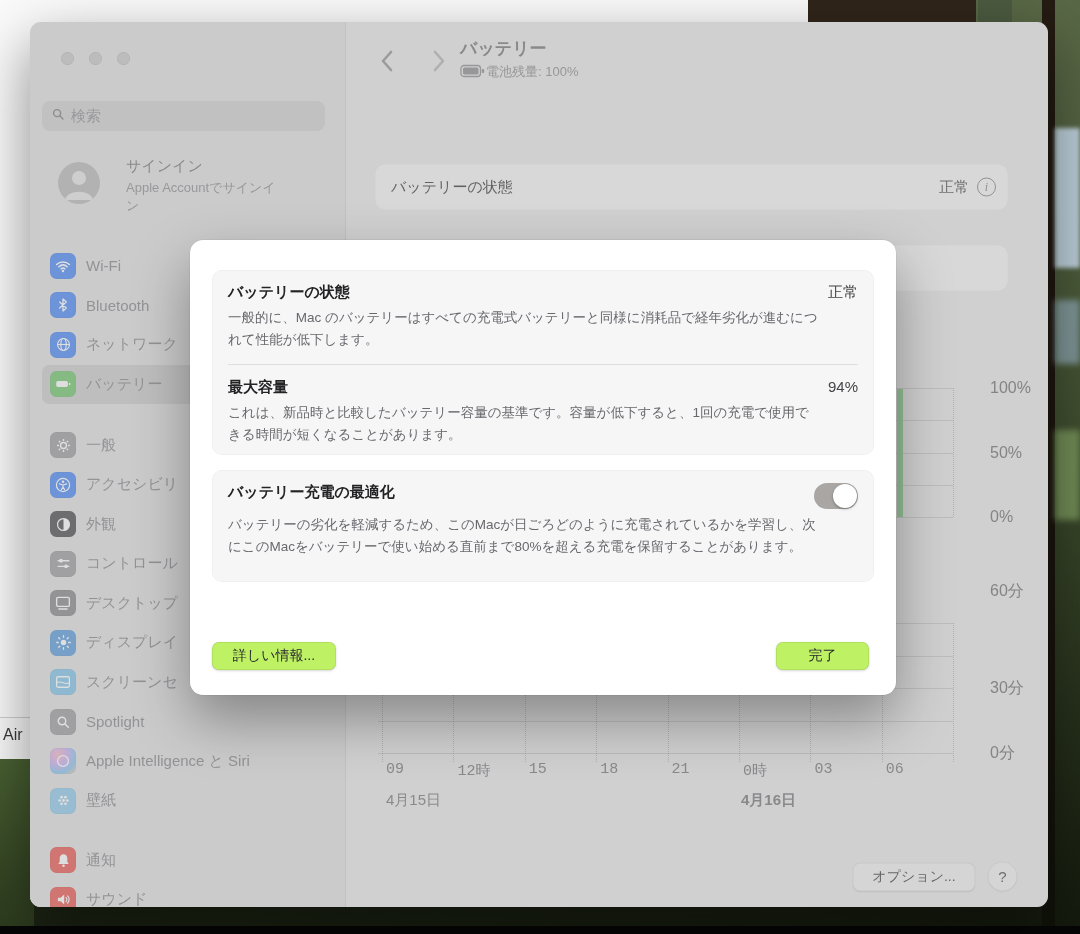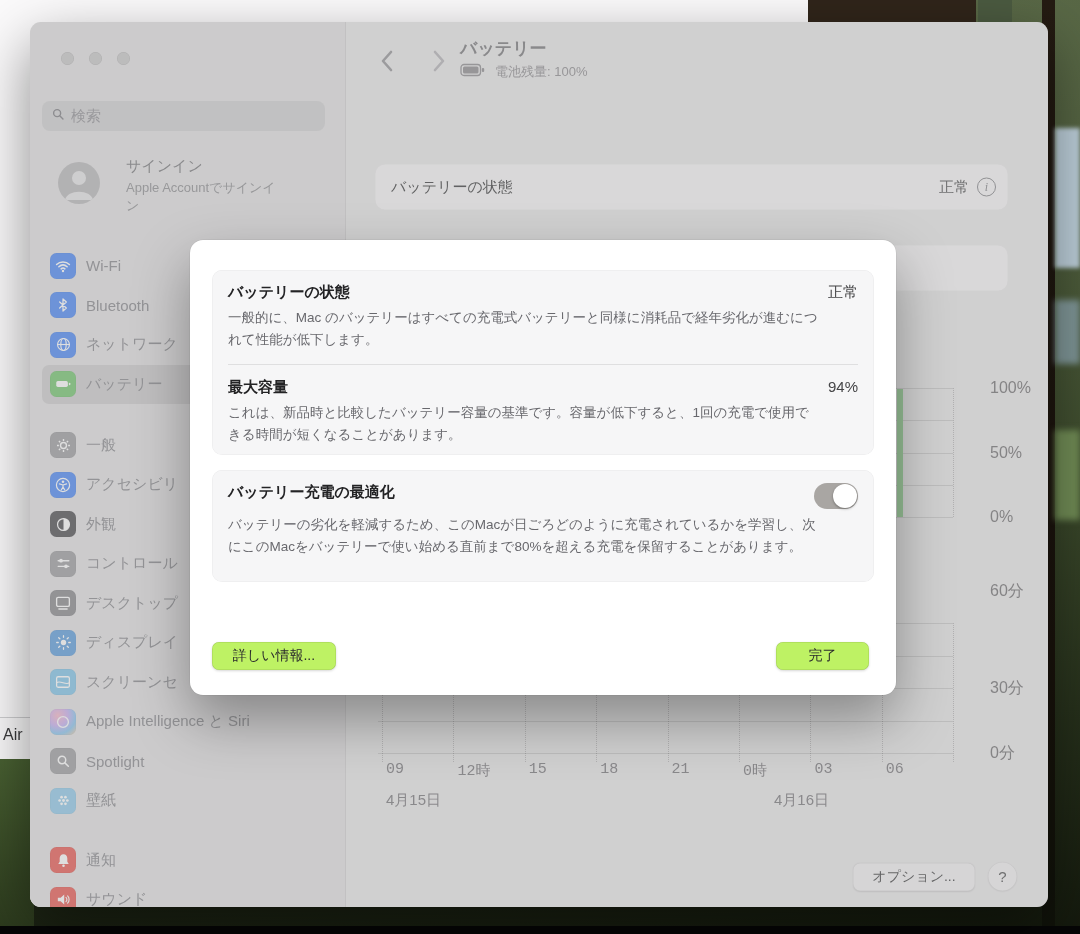--- a/index.html
+++ b/index.html
@@ -45,21 +45,21 @@
   .si-label{font-size:15px;color:#86868b;white-space:nowrap;}
   .appicon{width:26px;height:26px;border-radius:6.5px;flex:0 0 26px;display:flex;align-items:center;justify-content:center;
     box-shadow:inset 0 0 0 .5px rgba(0,0,0,.06);}
   .appicon svg{display:block}
   .appicon.grad{background:radial-gradient(circle at 30% 25%,#f6b6c8 0%,#c9aef0 38%,#86c4ef 68%,#f3c9a0 100%);}
 
   
   .chev{top:26px;width:24px;height:26px;}
   #chev-back{left:347px}#chev-fwd{left:397px}
   #hdr-title{left:430px;top:15px;font-size:17px;font-weight:700;color:#77777a;}
-  #hdr-batt{left:430px;top:41px;display:flex;align-items:flex-start;gap:10px;font-size:13px;color:#8d8c8f;}
+  #hdr-batt{left:430px;top:41px;display:flex;align-items:flex-end;gap:1px;font-size:13px;color:#8d8c8f;}
   .row{left:345px;width:633px;border-radius:10px;background:#f7f6f7;box-shadow:inset 0 0 0 .5px rgba(0,0,0,.05);}
   #row1{top:76px;height:44px;}
   #row2{top:142px;height:46px;}
   #row3{top:223px;height:46px;}
   .row .lbl{position:absolute;left:16px;top:50%;transform:translateY(-50%);font-size:15px;color:#38383a;}
   .row .right{position:absolute;right:12px;top:50%;transform:translateY(-50%);display:flex;align-items:center;gap:8px;}
   .row .val{font-size:15px;color:#4c4c4e;}
   .stepper{width:19px;height:25px;border-radius:5.5px;background:rgba(0,0,0,.07);display:flex;align-items:center;justify-content:center;}
   .infoc{width:19px;height:19px;border-radius:50%;border:1.4px solid #828287;box-sizing:border-box;
     display:flex;align-items:center;justify-content:center;font-family:"Liberation Serif",serif;
@@ -251,35 +251,35 @@
           <div class="si">
             <span class="appicon" style="background: rgb(127, 195, 232);">
               <svg width="18" height="18" viewBox="0 0 24 24" fill="none" stroke="#fff" stroke-width="1.7">
                 <rect x="3.5" y="5" width="17" height="14" rx="2"></rect>
                 <path d="M3.5 13 C8 9.5,16 16.5,20.5 13" stroke-width="1.4"></path>
               </svg>
             </span>
             <span class="si-label">スクリーンセ</span>
           </div>
           <div class="si">
-            <span class="appicon grad">
-              <svg width="18" height="18" viewBox="0 0 24 24" fill="none" stroke="#ffffff" stroke-width="1.8" opacity="0.95">
-                <circle cx="12" cy="12" r="7.2"></circle>
-              </svg>
-            </span>
-            <span class="si-label">Apple Intelligence と Siri</span>
-          </div>
-          <div class="si">
             <span class="appicon" style="background: rgb(155, 155, 158);">
               <svg width="16" height="16" viewBox="0 0 24 24" fill="none" stroke="#fff" stroke-width="2.2" stroke-linecap="round">
                 <circle cx="10.5" cy="10.5" r="5.6"></circle>
                 <path d="M14.8 14.8 L20 20"></path>
               </svg>
             </span>
             <span class="si-label">Spotlight</span>
+          </div>
+          <div class="si">
+            <span class="appicon grad">
+              <svg width="18" height="18" viewBox="0 0 24 24" fill="none" stroke="#ffffff" stroke-width="1.8" opacity="0.95">
+                <circle cx="12" cy="12" r="7.2"></circle>
+              </svg>
+            </span>
+            <span class="si-label">Apple Intelligence と Siri</span>
           </div>
           <div class="si">
             <span class="appicon" style="background: rgb(142, 201, 234);">
               <svg width="17" height="17" viewBox="0 0 24 24" fill="#fff">
                 <circle cx="12" cy="12" r="2"></circle>
                 <circle cx="17.5" cy="12" r="1.9"></circle>
                 <circle cx="14.75" cy="16.76" r="1.9"></circle>
                 <circle cx="9.25" cy="16.76" r="1.9"></circle>
                 <circle cx="6.5" cy="12" r="1.9"></circle>
                 <circle cx="9.25" cy="7.24" r="1.9"></circle>
@@ -378,21 +378,21 @@
         <div class="ylab" style="left: 928px; top: 731px;">0分</div>
         <div class="xlab" style="left: 356px; top: 739px;">09</div>
         <div class="xlab" style="left: 427.4px; top: 739px;">12時</div>
         <div class="xlab" style="left: 498.8px; top: 739px;">15</div>
         <div class="xlab" style="left: 570.2px; top: 739px;">18</div>
         <div class="xlab" style="left: 641.6px; top: 739px;">21</div>
         <div class="xlab" style="left: 713px; top: 739px;">0時</div>
         <div class="xlab" style="left: 784.4px; top: 739px;">03</div>
         <div class="xlab" style="left: 855.8px; top: 739px;">06</div>
         <div class="dlab" style="left: 356px; top: 769px;">4月15日</div>
-        <div class="dlab" style="left: 744px; top: 769px;">4月16日</div>
+        <div class="dlab" style="left: 711px; top: 769px; font-weight: bold;">4月16日</div>
         <div class="" style="position: absolute; left: 867px; top: 367px; width: 6px; height: 128px; background: rgb(140, 205, 137);"></div>
       </div>
 
     <div class="abs" id="optbtn">
       <span>オプション...</span>
     </div>
     <div class="abs" id="helpbtn">
       <span>?</span>
     </div>
 

